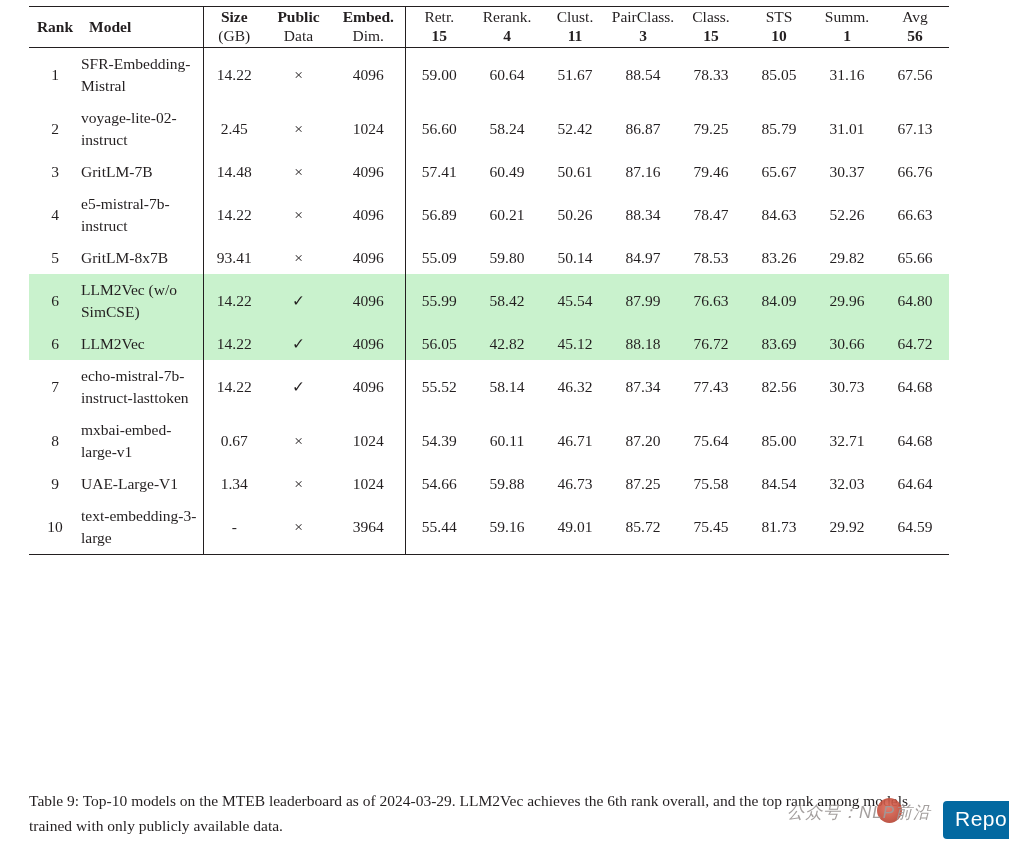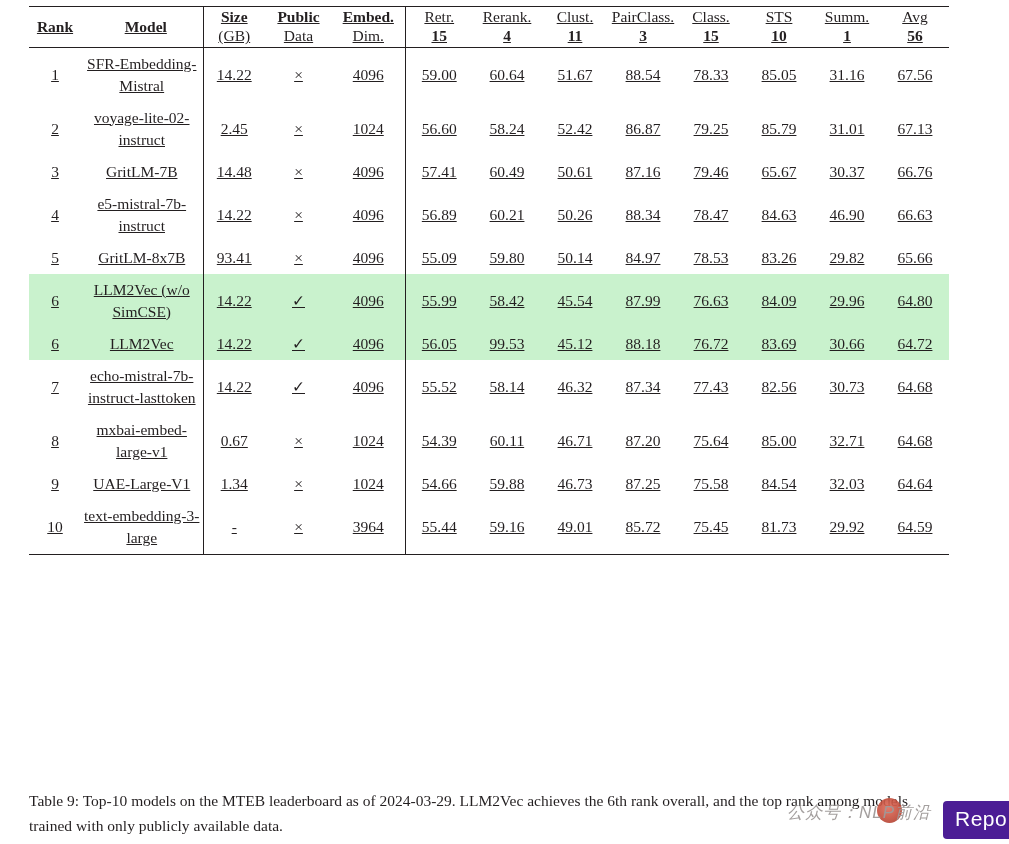--- a/index.html
+++ b/index.html
@@ -20,21 +20,20 @@
     width: 1009px;
     height: 844px;
     box-sizing: border-box;
   }
   table.leaderboard {
     border-collapse: collapse;
     width: 918px;
     margin-left: 29px;
     margin-top: 6px;
     table-layout: fixed;
-    text-decoration: underline;
   }
   table.leaderboard td, table.leaderboard th {
     font-weight: normal;
     font-size: 15.5px;
     color: #231f20;
     padding: 0;
     vertical-align: middle;
   }
   
   .rule-top td, .rule-top th { border-top: 1.6px solid #231f20; }
@@ -58,21 +57,21 @@
   col.c-size { width: 62px; }
   col.c-public { width: 67px; }
   col.c-embed { width: 73px; }
   col.c-num { width: 68px; }
 
   td.rank {
     text-align: center;
     padding: 3px 4px 3px 4px;
   }
   td.model {
-    text-align: center;
+    text-align: left;
     padding: 3px 6px 3px 8px;
     line-height: 1.42;
     word-break: break-word;
   }
   tr.highlight td {
     background: #c9f2cd;
   }
   tr.dataRow td {
     padding-top: 5px;
     padding-bottom: 5px;
@@ -107,21 +106,21 @@
     width: 25px;
     height: 25px;
     border-radius: 50%;
     background: radial-gradient(circle at 45% 40%, #e06c5a 0%, #c04a38 60%, #9c3628 100%);
     opacity: 0.9;
   }
   .wm-badge {
     position: absolute;
     right: 0px;
     top: 795px;
-    background: #4c1d95;
+    background: #0369a1;
     color: #ffffff;
     font-family: "Liberation Sans", sans-serif;
     font-size: 21px;
     padding: 6px 10px 8px 12px;
     border-radius: 4px 0 0 4px;
     letter-spacing: 0.5px;
     white-space: nowrap;
     overflow: hidden;
     width: 44px;
   }
@@ -146,21 +145,21 @@
       <col class="c-num">
       <col class="c-num">
       <col class="c-num">
     </colgroup>
     <thead>
       <tr class="rule-top rule-mid">
         <th class="hcell">
           <span class="hdr-line1 hdr-bold">Rank</span>
           <span class="hdr-line2"></span>
         </th>
-        <th class="hcell vsep-right" style="text-align:center; padding-left:8px;margin-top:28px;">
+        <th class="hcell vsep-right" style="text-align:left; padding-left:8px;margin-top:28px;">
           <span class="hdr-line1 hdr-bold">Model</span>
           <span class="hdr-line2"></span>
         </th>
         <th class="hcell">
           <span class="hdr-line1 hdr-bold">Size</span>
           <span class="hdr-line2" style="font-weight:normal;">(GB)</span>
         </th>
         <th class="hcell">
           <span class="hdr-line1 hdr-bold">Public</span>
           <span class="hdr-line2" style="font-weight:normal;">Data</span>
@@ -254,21 +253,21 @@
           <td class="model vsep-right">e5-mistral-7b-instruct</td>
           <td class="cell">14.22</td>
           <td class="cell">×</td>
           <td class="cell vsep-right">4096</td>
           <td class="cell">56.89</td>
           <td class="cell">60.21</td>
           <td class="cell">50.26</td>
           <td class="cell">88.34</td>
           <td class="cell">78.47</td>
           <td class="cell">84.63</td>
-          <td class="cell">46.90</td>
+          <td class="cell">52.26</td>
           <td class="cell">66.63</td>
         </tr>
         <tr class="dataRow">
           <td class="rank">5</td>
           <td class="model vsep-right">GritLM-8x7B</td>
           <td class="cell">93.41</td>
           <td class="cell">×</td>
           <td class="cell vsep-right">4096</td>
           <td class="cell">55.09</td>
           <td class="cell">59.80</td>
@@ -294,21 +293,21 @@
           <td class="cell">29.96</td>
           <td class="cell">64.80</td>
         </tr>
         <tr class="dataRow highlight">
           <td class="rank">6</td>
           <td class="model vsep-right">LLM2Vec</td>
           <td class="cell">14.22</td>
           <td class="cell">✓</td>
           <td class="cell vsep-right">4096</td>
           <td class="cell">56.05</td>
-          <td class="cell">99.53</td>
+          <td class="cell">42.82</td>
           <td class="cell">45.12</td>
           <td class="cell">88.18</td>
           <td class="cell">76.72</td>
           <td class="cell">83.69</td>
           <td class="cell">30.66</td>
           <td class="cell">64.72</td>
         </tr>
         <tr class="dataRow">
           <td class="rank">7</td>
           <td class="model vsep-right">echo-mistral-7b-instruct-lasttoken</td>

